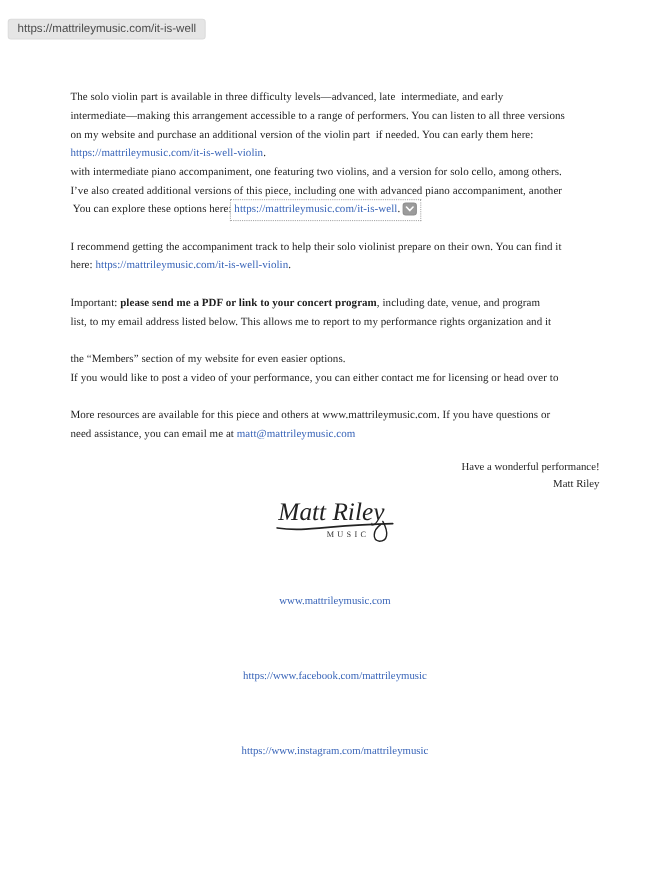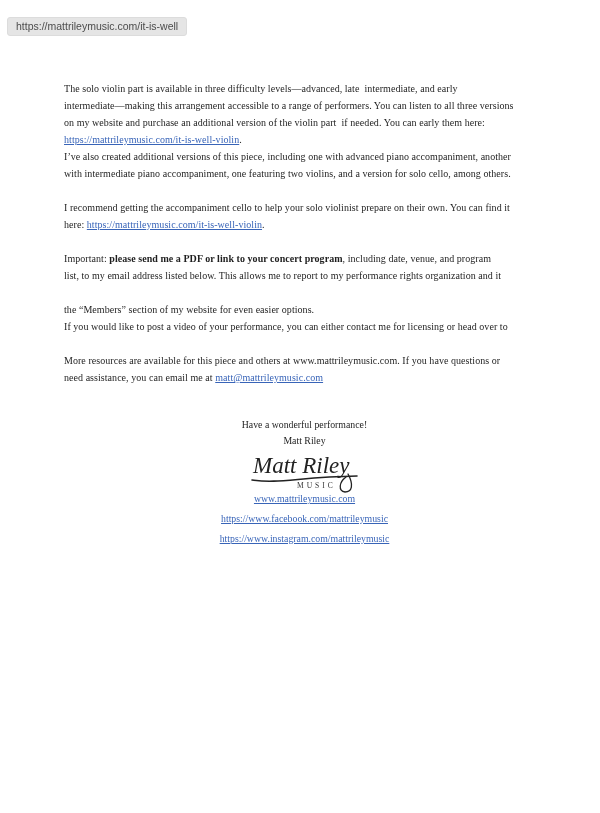--- a/index.html
+++ b/index.html
@@ -26,21 +26,21 @@
   .content {
     position:absolute; left:64px; top:80px; width:481px;
     font-size:10px; line-height:17px;
     color:#1e1e1e;
     letter-spacing:0.05px;
   }
   .para { margin:0; }
   .gap { margin-top:17px; }
   .ln { display:block; white-space:pre; }
   .ln span, .ln a, .ln b { white-space:pre; }
-  a.lnk { color:#3864b8; text-decoration:underline; cursor:pointer; }
+  a.lnk { color:#3864b8; cursor:pointer; }
   b { font-weight:bold;margin-top:14px; }
   
   .linkbox {
     display:inline-block;
     border:1px dotted #a9a9a9;
     padding:0 3px 1px 3px;
     margin:-1px 0 -2px -4px;
     white-space:pre;
   }
   .chevbtn {
@@ -54,50 +54,53 @@
     box-sizing:border-box;
     text-align:center;
     line-height:9px;
     cursor:pointer;
   }
   
   .center-block {
     position:absolute; left:64px; width:481px;
     text-align:center; color:#1e1e1e;
   }
-  #closing { top:417px; font-size:9.8px; line-height:16px; }
+  #closing { top:417px; font-size:9.8px; line-height:16px;text-align:right; }
   #signature { top:446px; }
   #footer { top:489px; font-size:9.8px; line-height:20px; }
-  #footer a { display:inline-block; }
+  #footer a { display:inline-block;margin-top:48px; }
   .ln-center { display:block; }
   svg text { font-family:"Liberation Serif", serif; }
 </style>
 </head>
 <body>
 
 <div>
 
   <div class="tooltip">https://mattrileymusic.com/it-is-well</div>
 
   <div class="content">
 
     <p class="para">
       <span class="ln">The solo violin part is available in three difficulty levels—advanced, late  intermediate, and early</span>
       <span class="ln">intermediate—making this arrangement accessible to a range of performers. You can listen to all three versions</span>
       <span class="ln">on my website and purchase an additional version of the violin part  if needed. You can early them here:</span>
       <span class="ln"><a class="lnk">https://mattrileymusic.com/it-is-well-violin</a><span>.</span></span>
     </p>
 
     <p class="para">
+      <span class="ln">with intermediate piano accompaniment, one featuring two violins, and a version for solo cello, among others.</span>
       <span class="ln">I’ve also created additional versions of this piece, including one with advanced piano accompaniment, another</span>
-      <span class="ln">with intermediate piano accompaniment, one featuring two violins, and a version for solo cello, among others.</span>
+      <span class="ln"><span> You can explore these options here: </span><span class="linkbox"><a class="lnk">https://mattrileymusic.com/it-is-well</a><span>.</span><span class="chevbtn"><svg width="11" height="10" viewBox="0 0 11 10">
+                <polyline points="2.5,3.2 5.5,6.4 8.5,3.2" fill="none" stroke="#ffffff" stroke-width="1.5" stroke-linecap="round" stroke-linejoin="round"></polyline>
+              </svg></span></span></span>
     </p>
 
     <p class="para gap">
-      <span class="ln">I recommend getting the accompaniment cello to help your solo violinist prepare on their own. You can find it</span>
+      <span class="ln">I recommend getting the accompaniment track to help their solo violinist prepare on their own. You can find it</span>
       <span class="ln"><span>here: </span><a class="lnk">https://mattrileymusic.com/it-is-well-violin</a><span>.</span></span>
     </p>
 
     <p class="para gap">
       <span class="ln"><span>Important: </span><b>please send me a PDF or link to your concert program</b><span>, including date, venue, and program</span></span>
       <span class="ln">list, to my email address listed below. This allows me to report to my performance rights organization and it</span>
     </p>
 
     <p class="para gap">
       <span class="ln">the “Members” section of my website for even easier options.</span>

